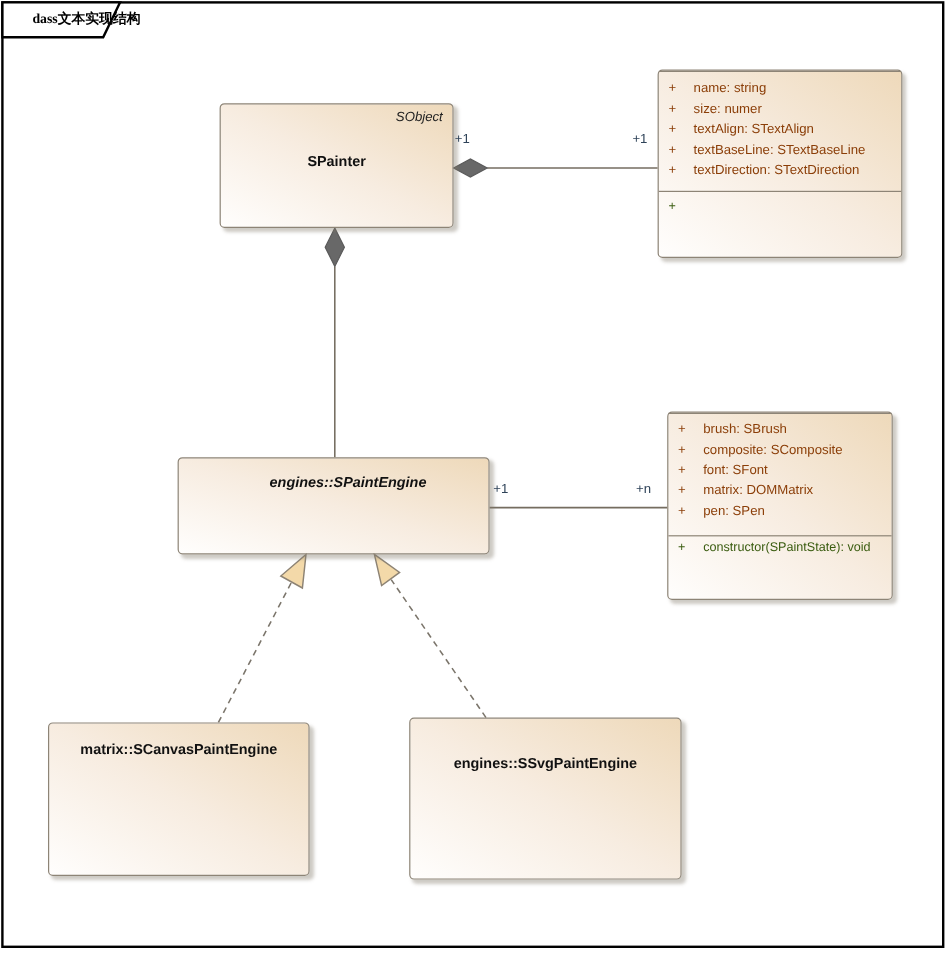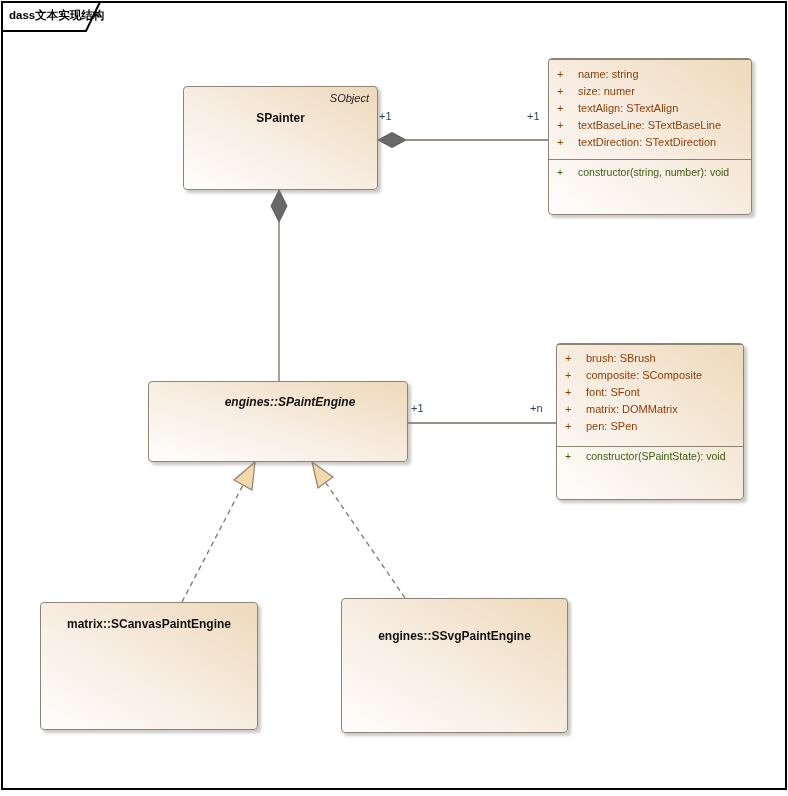--- a/index.html
+++ b/index.html
@@ -1,35 +1,35 @@
 <!DOCTYPE html>
 <html><head>
 <meta charset="utf-8">
 <style>
   html,body{margin:0;padding:0;background:#fff;}
   body{width:788px;height:796px;position:relative;overflow:hidden;
        font-family:"Liberation Sans",sans-serif;}
   .overlay{position:absolute;left:0;top:0;width:788px;height:796px;z-index:1;}
-  .tab-label{position:absolute;left:9px;top:8px;z-index:3;font-size:11.5px;font-weight:bold;
-       color:#000;white-space:nowrap;}
+  .tab-label{position:absolute;left:27px;top:8px;z-index:3;font-size:11.5px;font-weight:bold;
+       color:#000;white-space:nowrap;font-family:Liberation Serif, serif;}
   .uml-class{position:absolute;z-index:2;box-sizing:border-box;
        border:1.4px solid #8d8476;border-radius:4px;
        background:linear-gradient(to top right,#fffefd 0%,#f7ece0 50%,#eed9ba 100%);
        box-shadow:3px 3px 3px rgba(130,122,108,.4);}
   .uml-title{font-weight:bold;font-size:12px;text-align:center;color:#111;white-space:nowrap;}
   .abstract .uml-title{font-style:italic;margin-left:24px;}
   .stereo{position:absolute;right:8px;top:5px;font-style:italic;font-size:11px;color:#222;text-align:right;}
   .compartment{border-top:1.4px solid #8d8476;box-sizing:border-box;overflow:hidden;}
   .attr-row{display:flex;font-size:11px;color:#8b3e08;line-height:17px;white-space:nowrap;}
   .attr-row .vis{flex:none;width:21px;padding-left:8px;}
   .ops .attr-row{color:#3a5c10;font-size:10.5px;}
   .mult{position:absolute;z-index:2;font-size:11px;color:#2e4258;white-space:nowrap;}
   
   #spainter{left:183px;top:86px;width:195px;height:104px;}
-  #spainter .uml-title{padding-top:24px;}
+  #spainter .uml-title{padding-top:40px;}
   #sfont{left:548px;top:58px;width:204px;height:157px;}
   #sfont .t{height:29px;line-height:29px;}
   #sfont .attrs{height:100px;padding-top:6px;}
   #sfont .ops{height:25px;}
   #sfont .ops .attr-row{line-height:24px;}
   #spaintstate{left:556px;top:343px;width:188px;height:157px;}
   #spaintstate .t{height:32px;line-height:32px;}
   #spaintstate .attrs{height:102px;padding-top:5px;}
   #spaintstate .ops{height:20px;}
   #spaintstate .ops .attr-row{line-height:19px;}
@@ -94,21 +94,20 @@
         <span>textBaseLine: STextBaseLine</span>
       </div>
     <div class="attr-row">
         <span class="vis">+</span>
         <span>textDirection: STextDirection</span>
       </div>
   </div>
   <div class="compartment ops">
     <div class="attr-row">
         <span class="vis">+</span>
-        <span>constructor(string, number): void</span>
       </div>
   </div>
 </div>
 
 <div class="uml-class abstract" id="spaintengine">
   <div class="uml-title">engines::SPaintEngine</div>
 </div>
 
 <div class="uml-class" id="spaintstate">
   <div class="compartment attrs">

